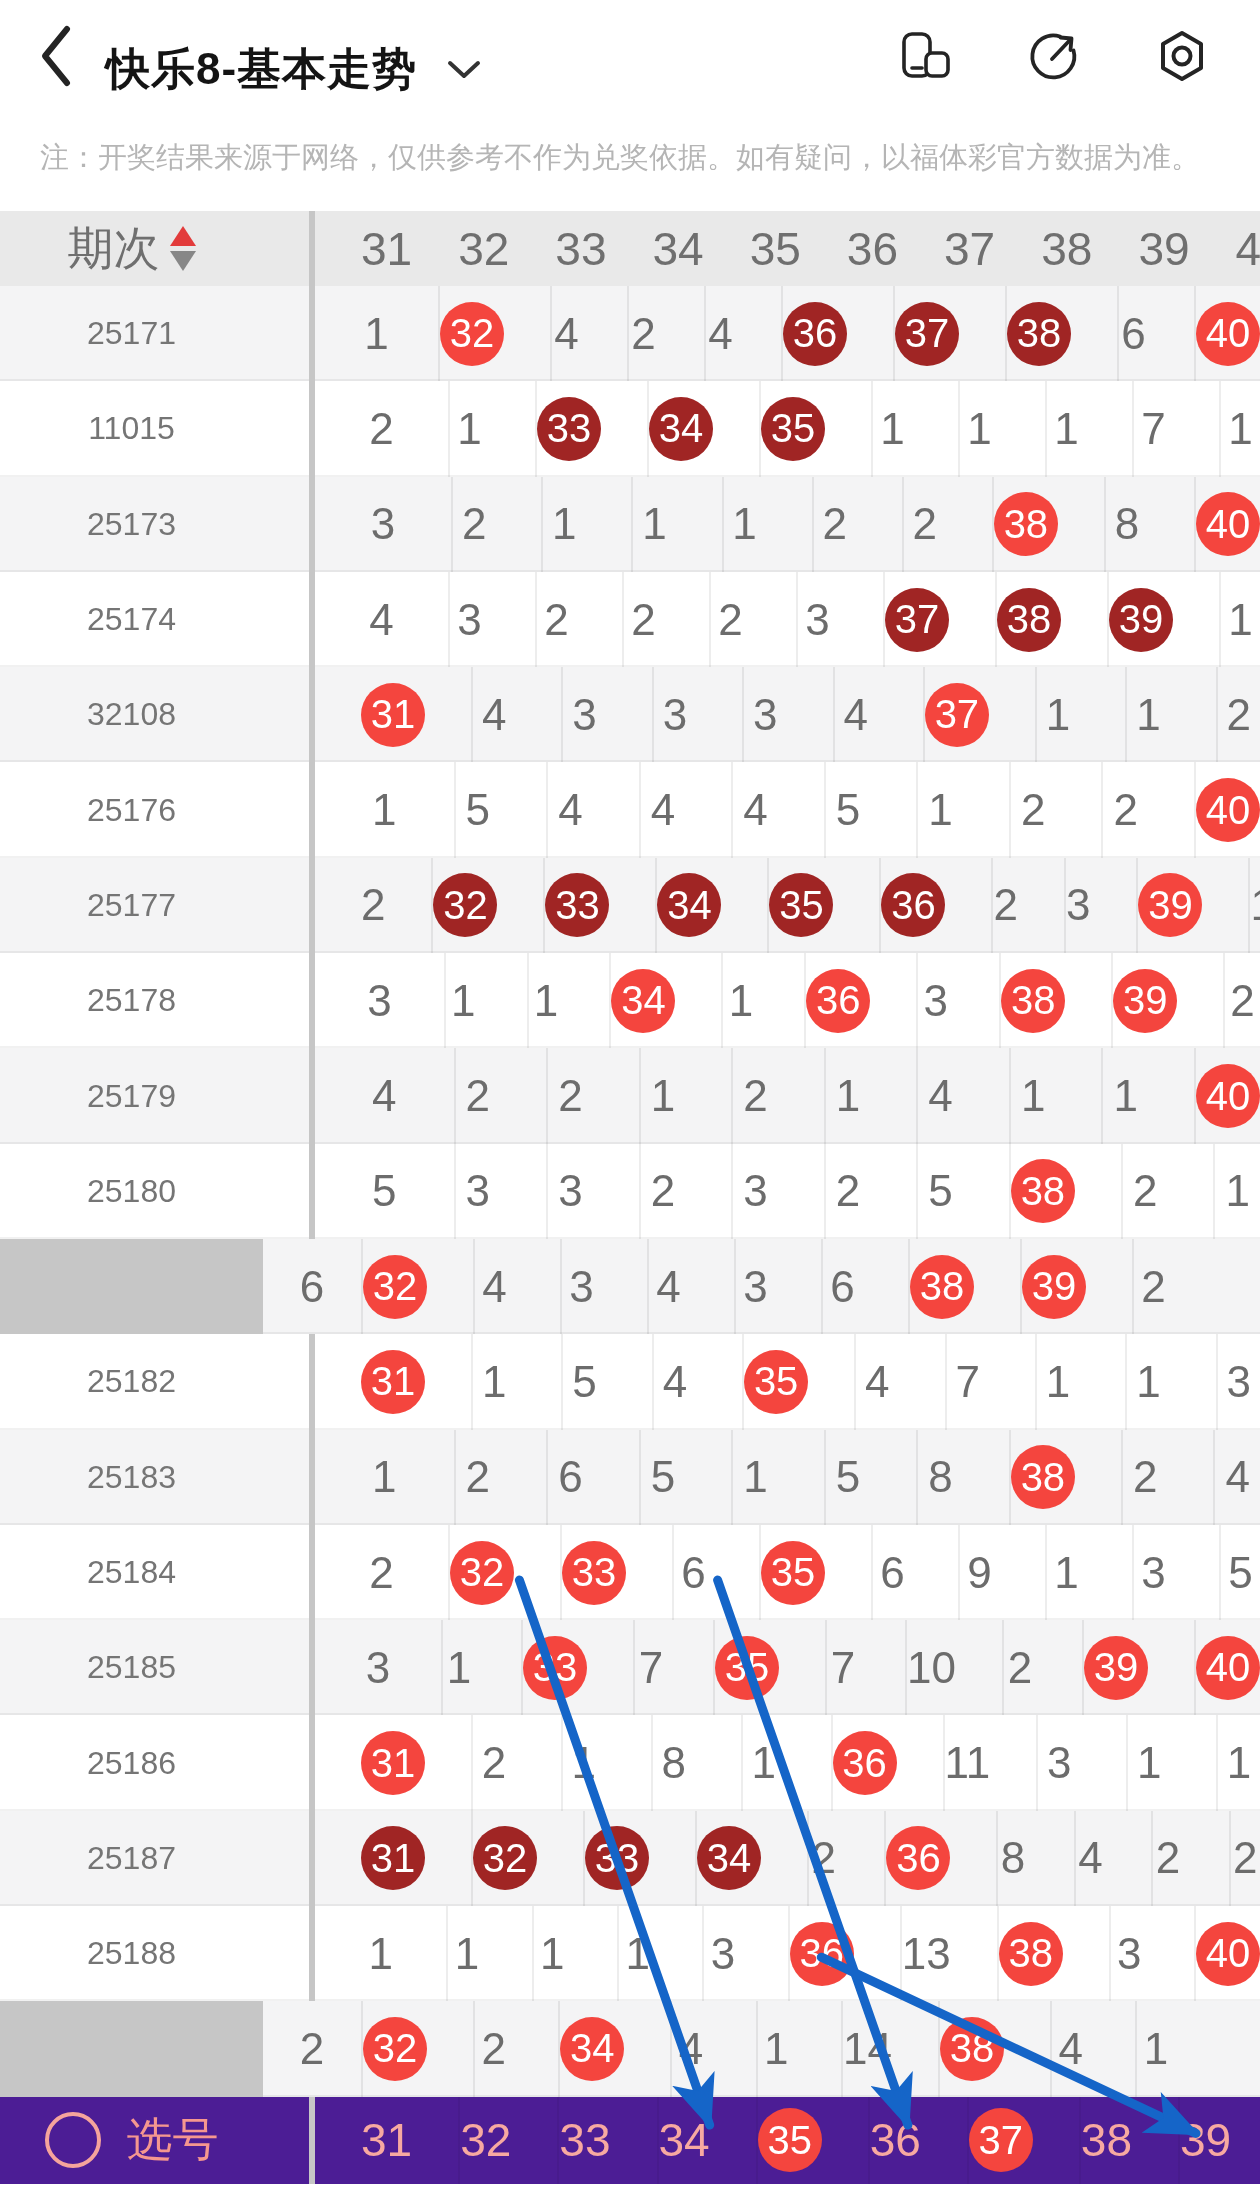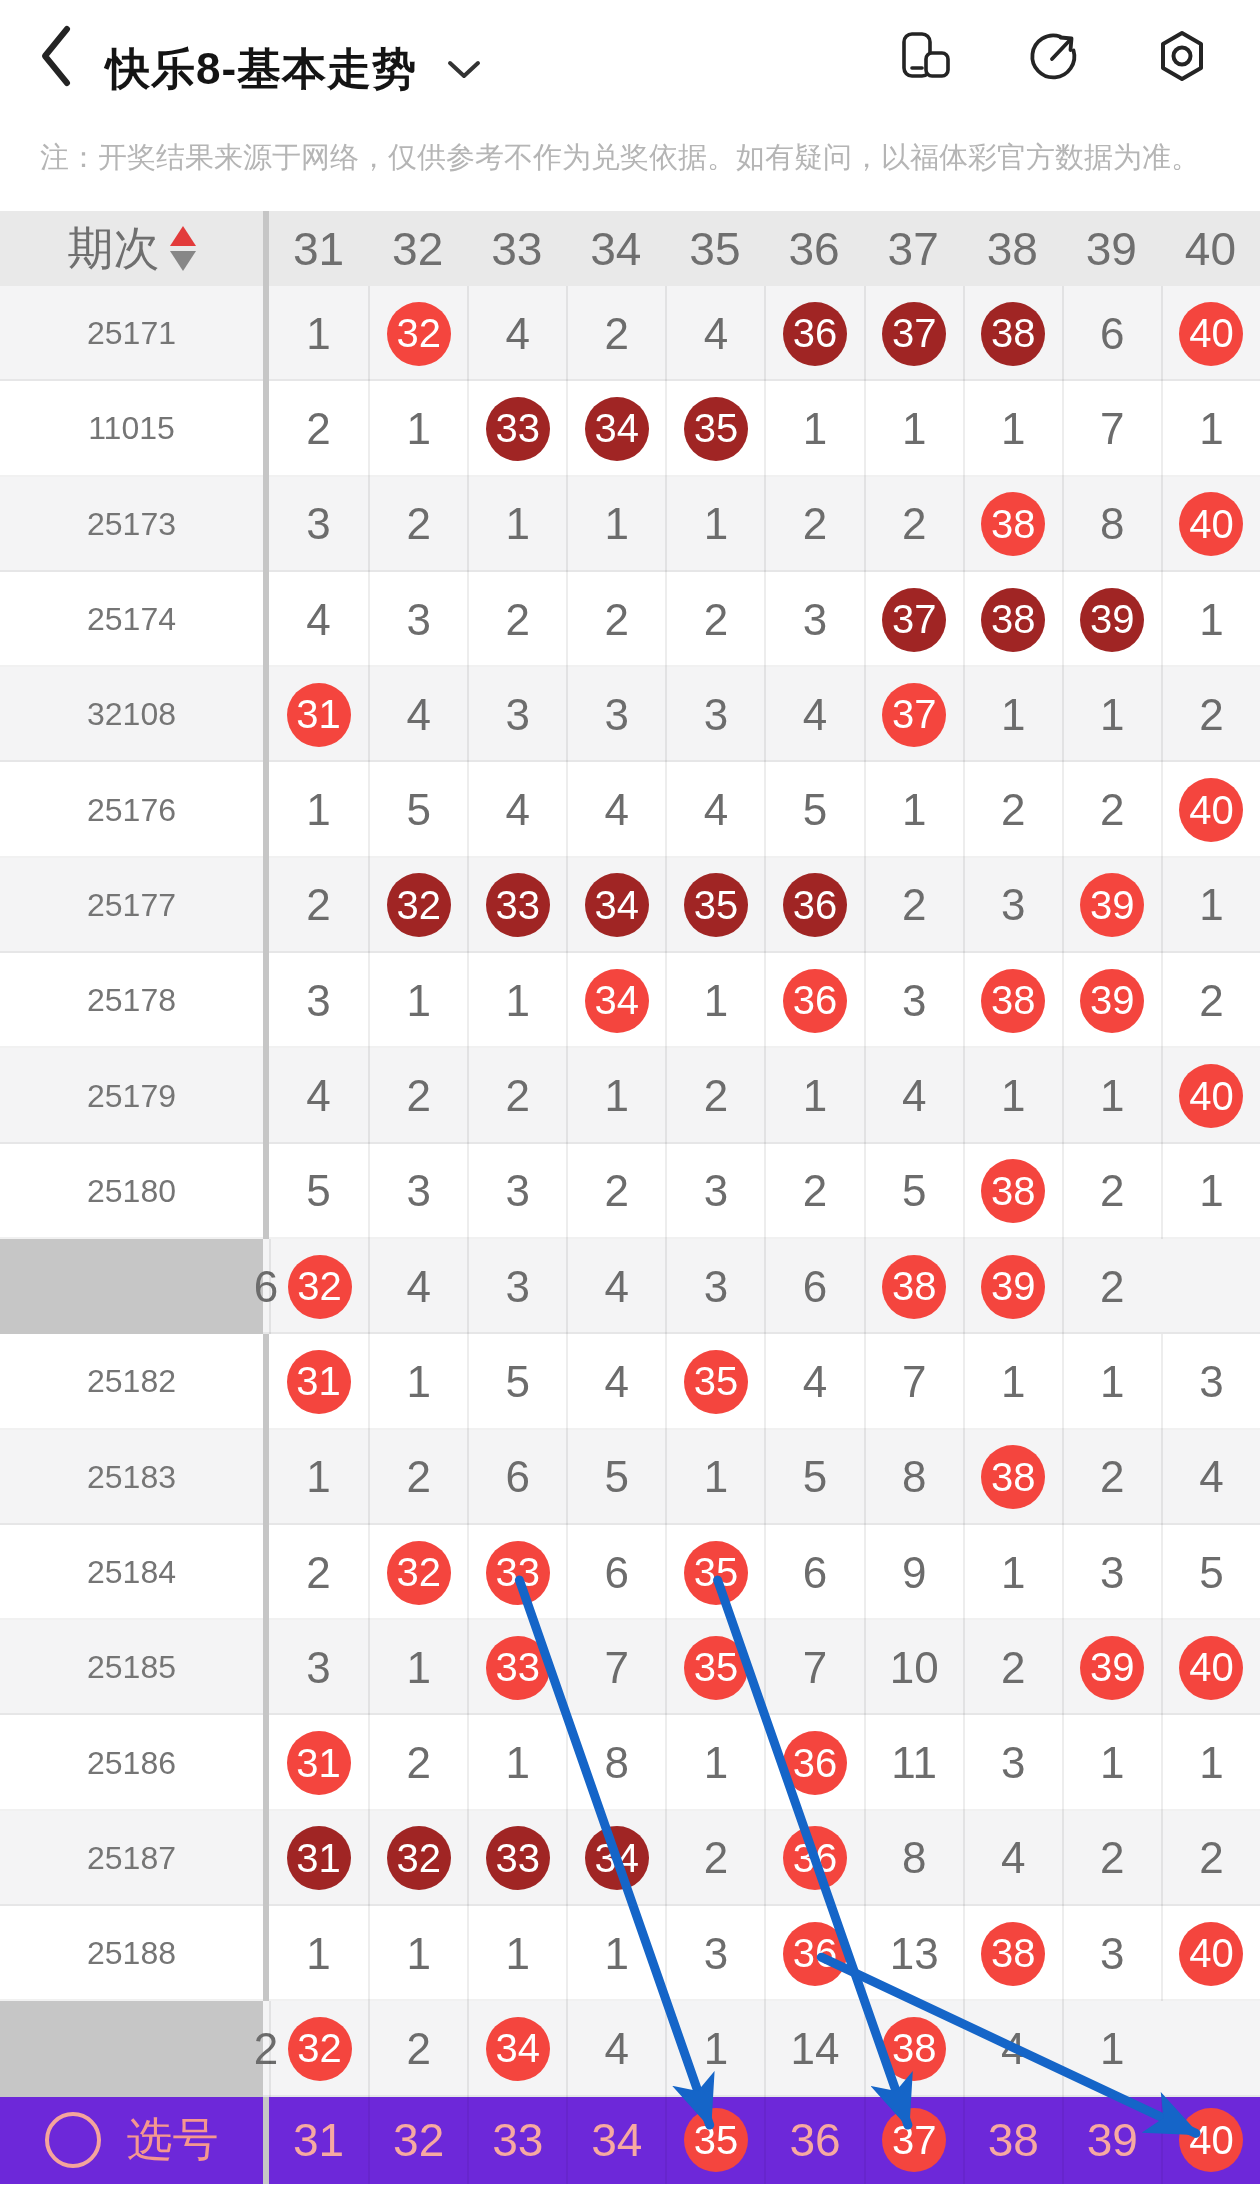--- a/index.html
+++ b/index.html
@@ -12,41 +12,41 @@
   .title{font-size:44px;font-weight:700;color:#141414;margin-left:30px;letter-spacing:1px;}
   .caret-btn{margin-left:30px;display:flex;align-items:center;}
   .appbar-spacer{flex:1;}
   .appbar-icon{width:56px;height:56px;margin-left:72px;display:flex;align-items:center;justify-content:center;}
 
   
   .note{margin:24px 0 0 40px;font-size:29px;line-height:42px;color:#b5b5b5;}
 
   
   .table-wrap{position:relative;width:1260px;margin-top:33px;}
-  .grid{display:grid;grid-template-columns:263px 6px repeat(10,1fr);}
+  .grid{display:grid;grid-template-columns:263px 6px repeat(10,1fr);gap:46px;}
   .thead{height:75px;background:#e9e9e9;}
   .divider-cell{background:#c6c6c6;height:100%;}
   .pcell{display:flex;align-items:center;justify-content:center;gap:10px;font-size:46px;color:#6f6f6f;height:100%;}
   .sort{display:flex;flex-direction:column;align-items:center;}
   .tri-up{width:0;height:0;border-left:13px solid transparent;border-right:13px solid transparent;border-bottom:20px solid #e23b3b;}
   .tri-down{width:0;height:0;border-left:13px solid transparent;border-right:13px solid transparent;border-top:20px solid #878787;margin-top:5px;}
   .hnum{display:flex;align-items:center;justify-content:center;font-size:46px;color:#6f6f6f;height:100%;}
 
   .row{height:95.3px;}
   .row.odd{background:#f4f4f5;}
   .row.even{background:#ffffff;}
   .row{box-shadow:inset 0 -2px 0 rgba(0,0,0,0.055);}
   .period{display:flex;align-items:center;justify-content:center;font-size:32px;color:#757575;height:100%;}
   .cell{display:flex;align-items:center;justify-content:center;font-size:44px;color:#6c6c6c;height:100%;}
   .cell.sep{border-left:2px solid rgba(0,0,0,0.07);box-sizing:border-box;}
   .ball{width:64px;height:64px;border-radius:50%;display:flex;align-items:center;justify-content:center;
         color:#fff;font-size:40px;flex:0 0 auto;}
 
   
-  .select-row{height:87px;background:#6d28d9;}
+  .select-row{height:87px;background:#4c1d95;}
   .select-label{display:flex;align-items:center;justify-content:center;gap:26px;height:100%;}
   .ring{width:56px;height:56px;border:4px solid #f5a49c;border-radius:50%;box-sizing:border-box;}
   .select-word{font-size:46px;color:#f5978f;}
   .scell{display:flex;align-items:center;justify-content:center;font-size:46px;color:#f7a9a1;height:100%;}
   .scell.sep{border-left:2px solid rgba(0,0,0,0.05);box-sizing:border-box;}
 
   
   .overlay{position:absolute;left:0;top:0;width:1260px;height:1973px;pointer-events:none;z-index:5;}
 </style>
 </head>

